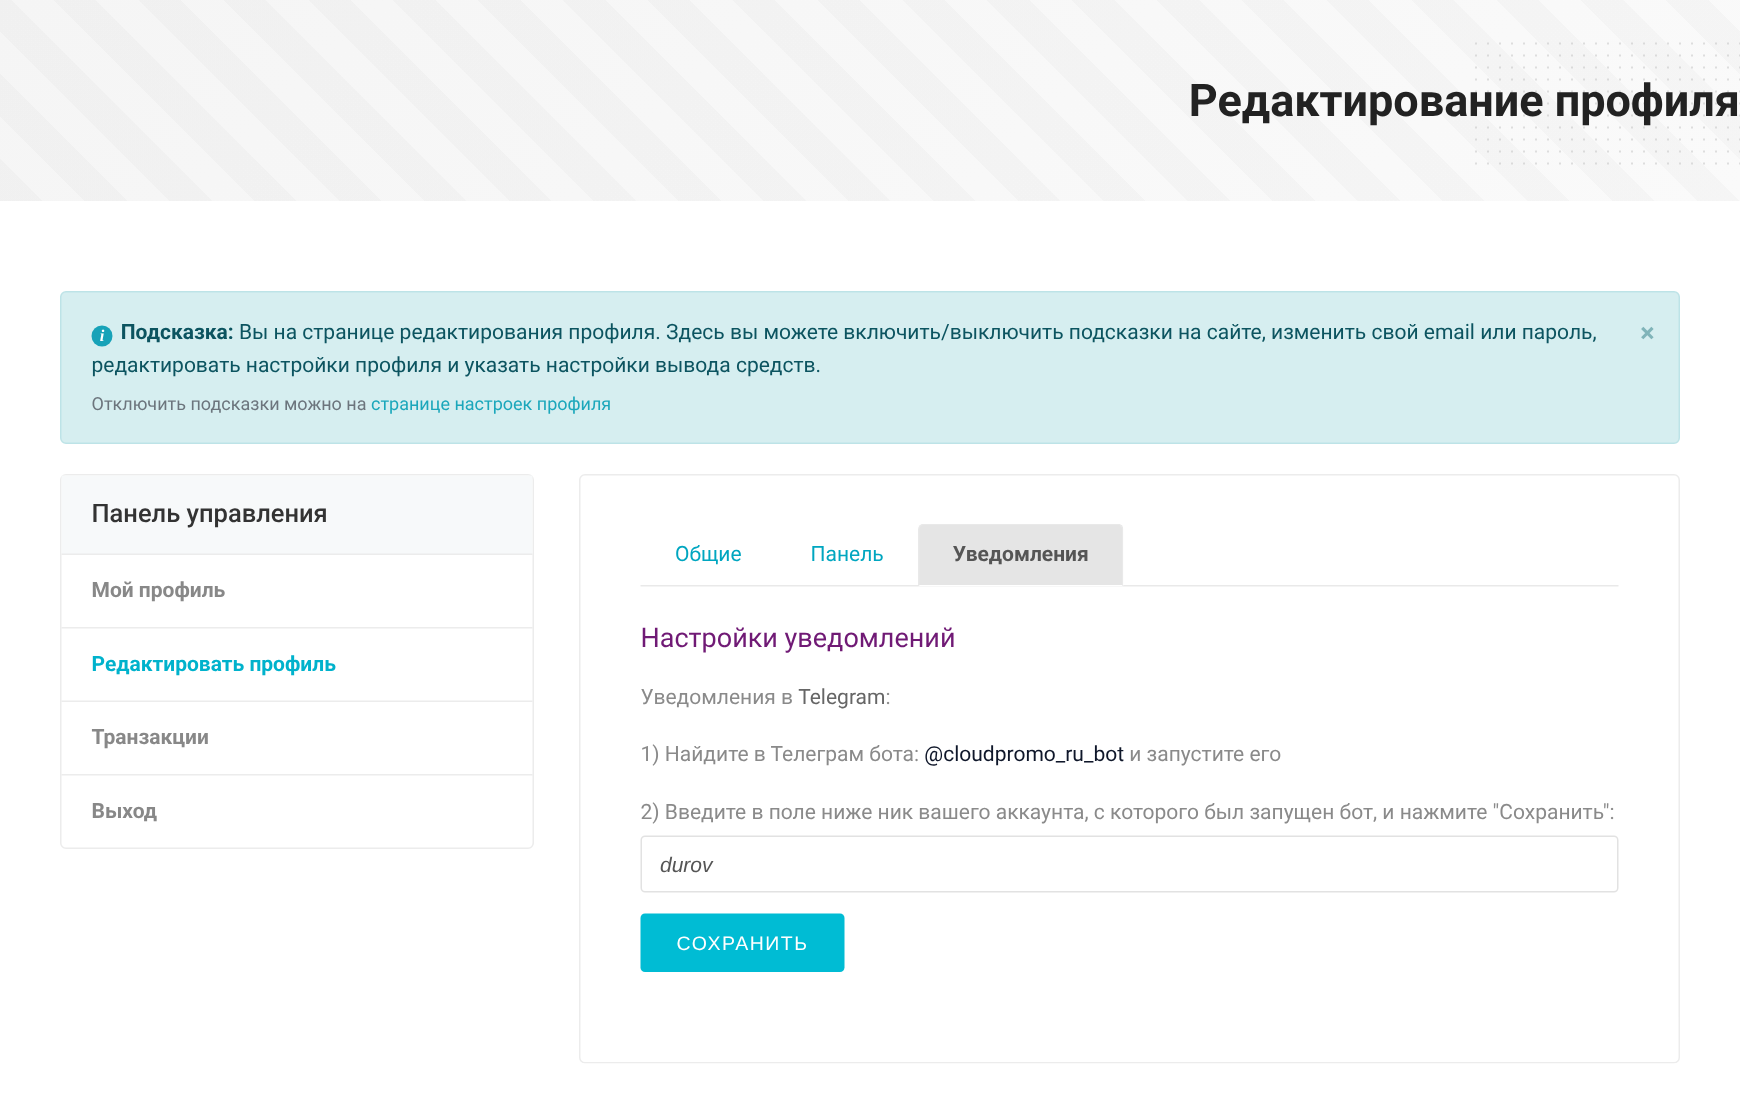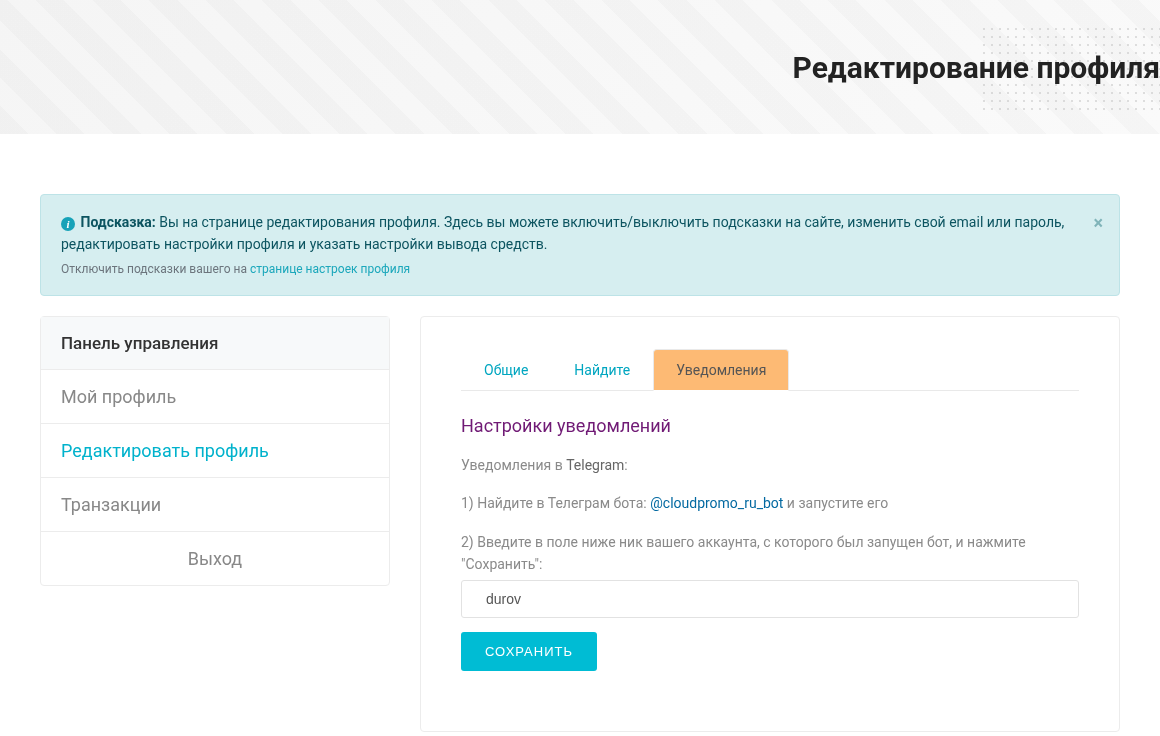--- a/index.html
+++ b/index.html
@@ -91,41 +91,42 @@
       margin-top: 4px;
     }
     .alert a { color: #1ba7bb; text-decoration: none; }
     .layout {
       display: flex;
       gap: 30px;
       margin-top: 20px;
       align-items: flex-start;
     }
     .sidebar {
-      width: 350px;
+      width: 316px;
       border: 1px solid #ececec;
       border-radius: 4px;
       background: #fff;
     }
     .sidebar-header {
       padding: 16px 20px;
       font-size: 17px;
       font-weight: 500;
       color: #333;
       background: #f7f9fa;
       border-bottom: 1px solid #ececec;
     }
     .sidebar-item {
       padding: 16px 20px;
-      font-size: 18px;
+      font-size: 14px;
       color: #888;
       border-bottom: 1px solid #ececec;
       cursor: pointer;
-    }
-    .sidebar-item:last-child { border-bottom: none; text-align: center; }
+      font-weight: bold;
+    }
+    .sidebar-item:last-child { border-bottom: none; }
     .sidebar-item.active { color: #00b2cc; }
     .main {
       flex: 1;
       border: 1px solid #ececec;
       border-radius: 4px;
       background: #fff;
       padding: 32px 40px 60px;
     }
     .tabs {
       display: flex;
@@ -137,43 +138,45 @@
       font-size: 14px;
       color: #00a6c0;
       cursor: pointer;
       border: 1px solid transparent;
       margin-bottom: -1px;
       background: #f8f8f8;
     }
     .tab:not(.active) { background: transparent; border-color: transparent; }
     .tab.active {
       color: #555;
-      background: #fdba74;
+      background: #e5e5e5;
       border-color: #e9e9e9 #e9e9e9 #fff #e9e9e9;
       border-radius: 4px 4px 0 0;
+      font-weight: bold;
     }
     .section-title {
       font-size: 18px;
       font-weight: 400;
       color: #701a75;
       margin-bottom: 18px;
     }
     .text-muted { color: #8a8a8a; line-height: 1.6; }
     .para { margin-bottom: 16px; }
     .bold { font-weight: 400; color: #666; }
-    .link { color: #0369a1; text-decoration: none; cursor: pointer; }
+    .link { color: #0f172a; text-decoration: none; cursor: pointer; }
     .input {
       width: 100%;
-      padding: 10px 24px;
+      padding: 10px 12px;
       border: 1px solid #e2e2e2;
       border-radius: 3px;
       font-size: 14px;
       color: #555;
       margin-top: 4px;
       margin-bottom: 14px;
+      font-style: italic;
     }
     .btn-primary {
       background: #00bcd4;
       color: #fff;
       border: none;
       padding: 12px 24px;
       font-size: 13px;
       font-weight: 500;
       letter-spacing: 1px;
       border-radius: 3px;
@@ -188,37 +191,37 @@
   <h1 class="page-title">Редактирование профиля</h1>
 </div>
 
 <div class="container">
   <div class="alert">
     <span class="close-icon">×</span>
     <span class="info-icon">i</span>
     <strong>Подсказка:</strong>
     <span>Вы на странице редактирования профиля. Здесь вы можете включить/выключить подсказки на сайте, изменить свой email или пароль, редактировать настройки профиля и указать настройки вывода средств.</span>
     <div class="hint-sub">
-      <span>Отключить подсказки вашего на </span><a href="#" class="link">странице настроек профиля</a>
+      <span>Отключить подсказки можно на </span><a href="#" class="link">странице настроек профиля</a>
     </div>
   </div>
 
   <div class="layout">
     <aside class="sidebar">
       <div class="sidebar-header">Панель управления</div>
       <div class="sidebar-item">Мой профиль</div>
       <div class="sidebar-item active">Редактировать профиль</div>
       <div class="sidebar-item">Транзакции</div>
       <div class="sidebar-item">Выход</div>
     </aside>
 
     <main class="main">
       <div class="tabs">
         <div class="tab">Общие</div>
-        <div class="tab">Найдите</div>
+        <div class="tab">Панель</div>
         <div class="tab active">Уведомления</div>
       </div>
 
       <h2 class="section-title">Настройки уведомлений</h2>
 
       <p class="text-muted para">
         <span>Уведомления в </span><span class="bold">Telegram</span><span>:</span>
       </p>
 
       <p class="text-muted para">

